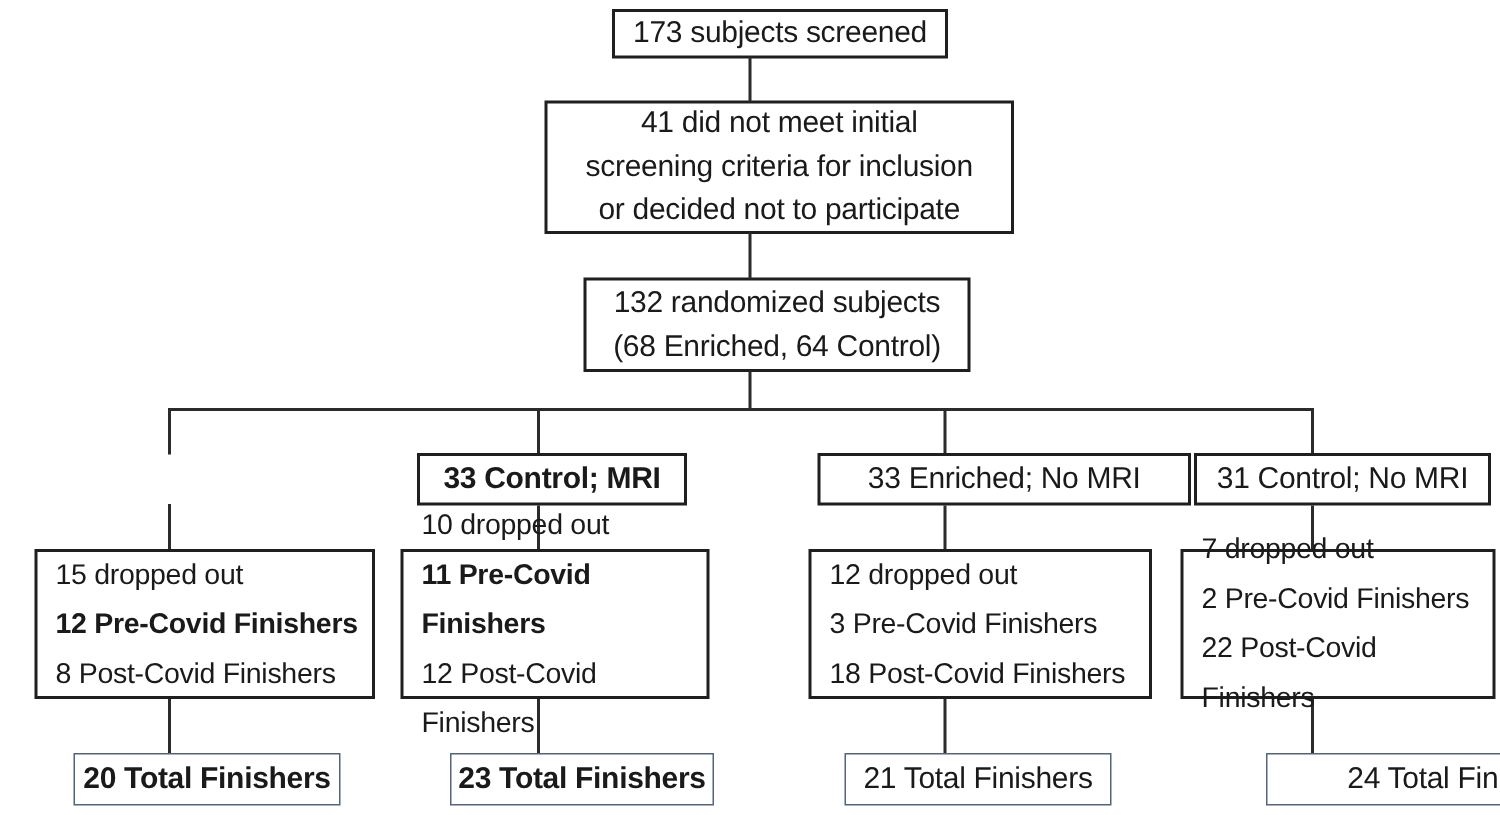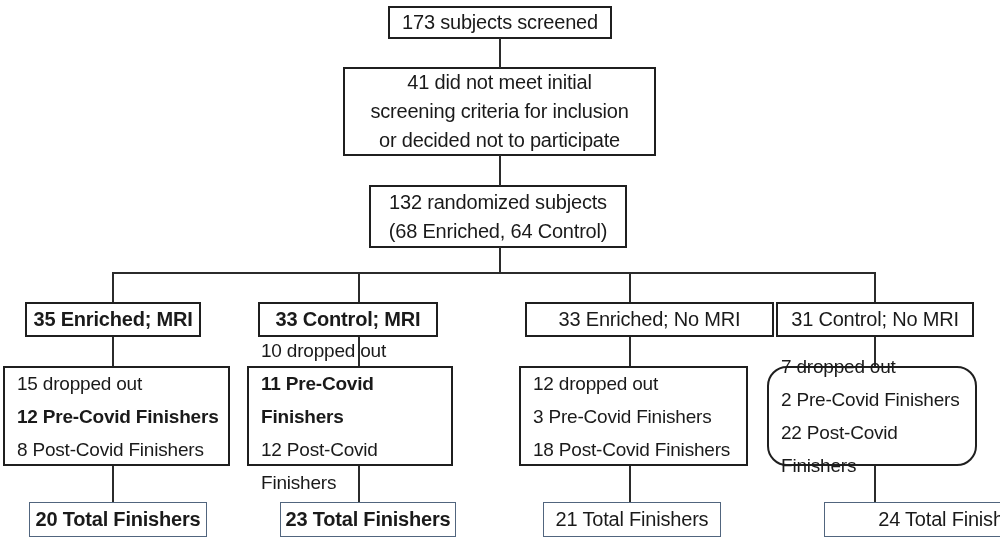--- a/index.html
+++ b/index.html
@@ -12,21 +12,21 @@
   html,body{margin:0;padding:0;background:var(--bg);}
   .stage{
     position:relative;width:1000px;height:543px;background:var(--bg);
     font-family:"Liberation Sans","DejaVu Sans",sans-serif;
     color:var(--text);overflow:hidden;letter-spacing:-0.2px;
   }
   .box{
     position:absolute;box-sizing:border-box;background:var(--bg);
     border:2px solid var(--box-border);
     display:flex;flex-direction:column;justify-content:center;align-items:center;
-    text-align:center;font-size:20px;line-height:29px;
+    text-align:center;font-size:20px;line-height:29px;margin-left:20px;
   }
   .box.left{align-items:flex-start;text-align:left;padding-left:12px;font-size:19px;line-height:33px;}
   .box.total{border:1.5px solid var(--total-border);font-weight:bold;}
   .box.total.reg{font-weight:normal;}
   .bold{font-weight:bold;}
   .line{position:absolute;background:var(--connector);}
   .vline{width:2px;}
   .hline{height:2px;}
 
   
@@ -49,21 +49,21 @@
   #hdr-1{left:25px;width:176px;}
   #hdr-2{left:258px;width:180px;}
   #hdr-3{left:525px;width:249px;}
   #hdr-4{left:776px;width:198px;text-align:right;}
 
   
   .det{top:366px;height:100px;}
   #det-1{left:3px;width:227px;}
   #det-2{left:247px;width:206px;}
   #det-3{left:519px;width:229px;}
-  #det-4{left:767px;width:210px;border-radius:20px;}
+  #det-4{left:767px;width:210px;}
 
   
   .tot{top:502px;height:35px;}
   #tot-1{left:29px;width:178px;}
   #tot-2{left:280px;width:176px;}
   #tot-3{left:543px;width:178px;}
   #tot-4{left:824px;width:208px;align-items:flex-end;}
 </style>
 </head>
 <body>
@@ -98,23 +98,20 @@
   <div class="line vline stub-b cx1"></div>
   <div class="line vline stub-b cx2"></div>
   <div class="line vline stub-b cx3"></div>
   <div class="line vline stub-b cx4"></div>
 
   <div class="line vline stub-c cx1"></div>
   <div class="line vline stub-c cx2"></div>
   <div class="line vline stub-c cx3"></div>
   <div class="line vline stub-c cx4"></div>
 
-  <div class="box hdr bold" id="hdr-1">
-    <div>35 Enriched; MRI</div>
-  </div>
   <div class="box hdr bold" id="hdr-2">
     <div>33 Control; MRI</div>
   </div>
   <div class="box hdr" id="hdr-3">
     <div>33 Enriched; No MRI</div>
   </div>
   <div class="box hdr" id="hdr-4">
     <div>31 Control; No MRI</div>
   </div>
 

